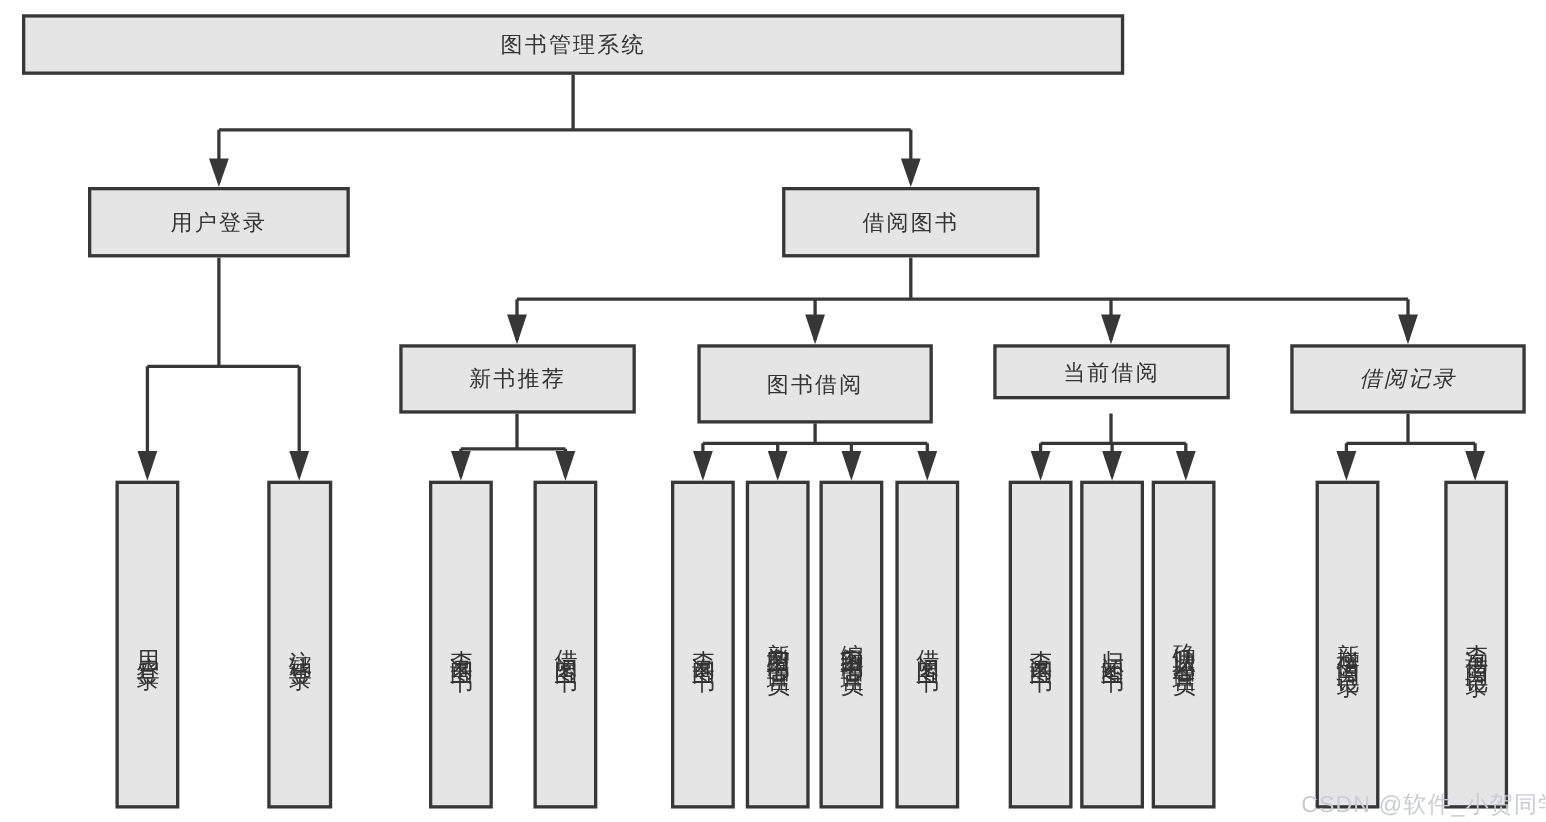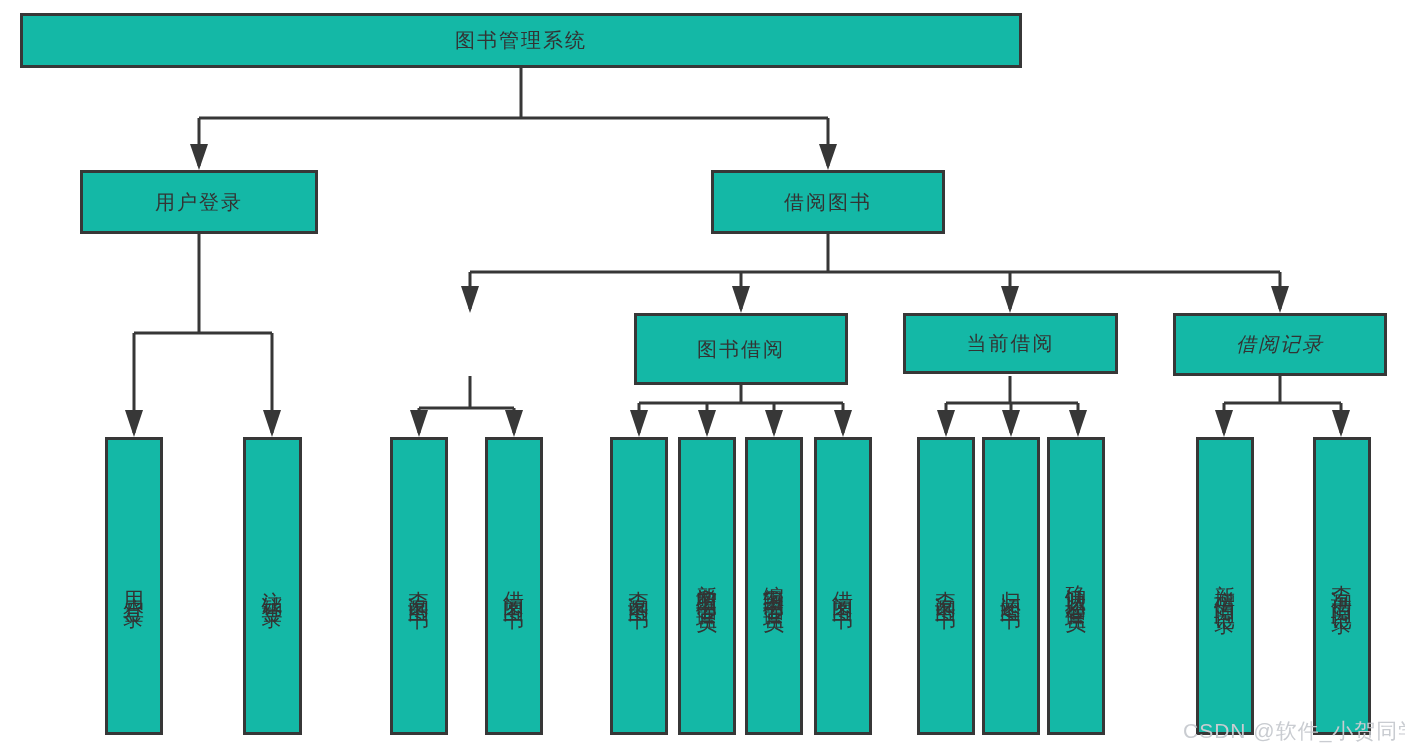--- a/index.html
+++ b/index.html
@@ -9,21 +9,21 @@
     font-family: "Liberation Sans", "DejaVu Sans", sans-serif;
     position: relative;
     overflow: hidden;
     color: #333333;
   }
   #canvas { position: absolute; left: 0; top: 0; width: 1405px; height: 747px; }
   #connectors { position: absolute; left: 0; top: 0; z-index: 1; }
 
   .node {
     position: absolute;
-    background: #14b8a6;
+    background: #e5e5e5;
     border: 3px solid #373737;
     box-sizing: border-box;
     display: flex;
     align-items: center;
     justify-content: center;
     z-index: 2;
     color: #333333;
   }
   .h-node { font-size: 20px; letter-spacing: 2px; white-space: nowrap; }
   .v-node {
@@ -36,21 +36,21 @@
   .v-node.long { letter-spacing: 4px; }
 
   
   #n-root          { left: 20px;   top: 13px;  width: 1002px; height: 55px; }
   
   #n-user-login    { left: 80px;   top: 170px; width: 238px;  height: 64px; }
   #n-book-mgmt     { left: 711px;  top: 170px; width: 234px;  height: 64px; }
   
   #n-new-book      { left: 363px;  top: 313px; width: 215px;  height: 63px; }
   #n-book-borrow   { left: 634px;  top: 313px; width: 214px;  height: 72px; }
-  #n-current-borrow{ left: 903px;  top: 313px; width: 215px;  height: 61px; }
+  #n-current-borrow{ left: 903px;  top: 313px; width: 215px;  height: 50px; }
   #n-borrow-records{ left: 1173px; top: 313px; width: 214px;  height: 63px; font-style: italic; }
   
   #n-login-user    { left: 105px;  top: 437px; width: 58px; height: 298px; }
   #n-login-logout  { left: 243px;  top: 437px; width: 59px; height: 298px; }
   #n-nb-query      { left: 390px;  top: 437px; width: 58px; height: 298px; }
   #n-nb-borrow     { left: 485px;  top: 437px; width: 58px; height: 298px; }
   #n-bb-query      { left: 610px;  top: 437px; width: 58px; height: 298px; }
   #n-bb-add        { left: 678px;  top: 437px; width: 58px; height: 298px; }
   #n-bb-edit       { left: 745px;  top: 437px; width: 58px; height: 298px; }
   #n-bb-borrow     { left: 814px;  top: 437px; width: 58px; height: 298px; }
@@ -121,20 +121,21 @@
       <path d="M1215 410 L1233 410 L1224 437 Z"></path>
       <path d="M1332 410 L1350 410 L1341 437 Z"></path>
     </g>
   </svg>
 
   <div class="node h-node" id="n-root">图书管理系统</div>
 
   <div class="node h-node" id="n-user-login">用户登录</div>
   <div class="node h-node" id="n-book-mgmt">借阅图书</div>
 
+  <div class="node h-node" id="n-new-book">新书推荐</div>
   <div class="node h-node" id="n-book-borrow">图书借阅</div>
   <div class="node h-node" id="n-current-borrow">当前借阅</div>
   <div class="node h-node" id="n-borrow-records">借阅记录</div>
 
   <div class="node v-node" id="n-login-user">用户登录</div>
   <div class="node v-node" id="n-login-logout">注销登录</div>
 
   <div class="node v-node" id="n-nb-query">查询图书</div>
   <div class="node v-node" id="n-nb-borrow">借阅图书</div>
 

